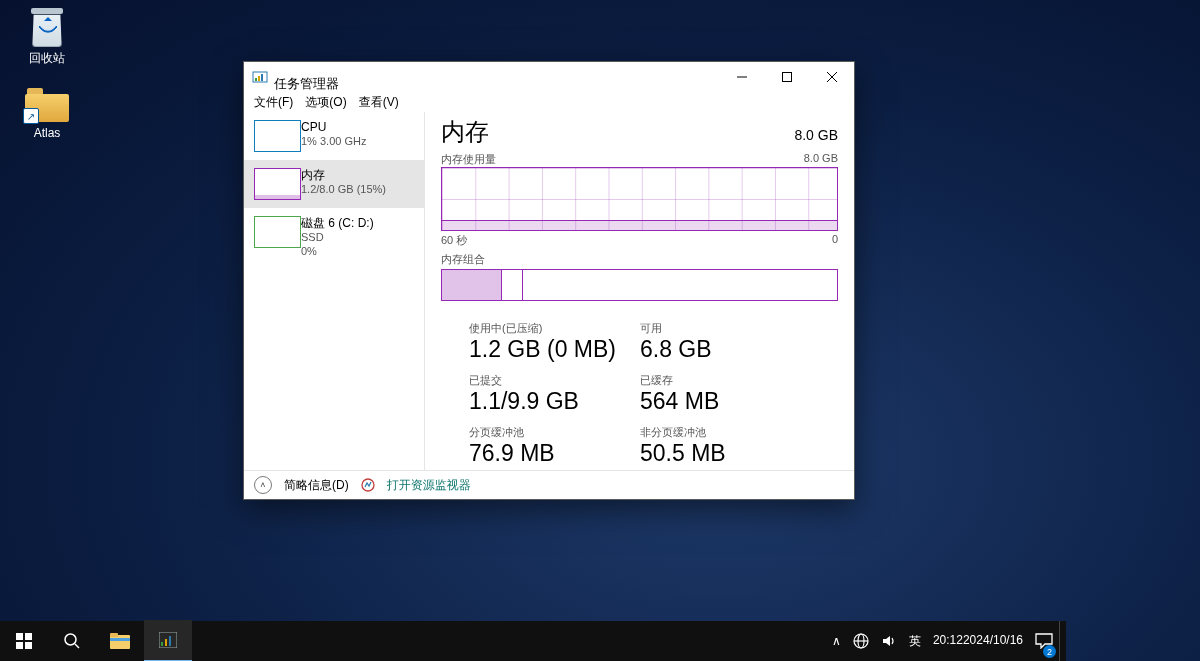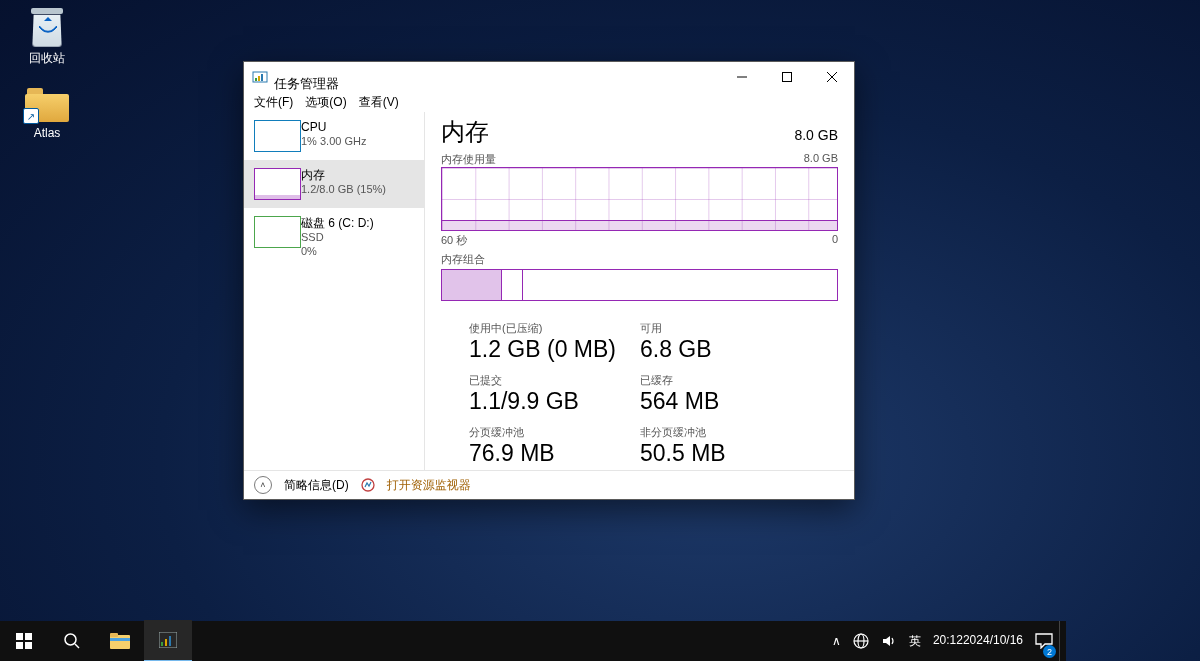--- a/index.html
+++ b/index.html
@@ -66,21 +66,21 @@
 .comp .seg1{flex:0 0 15%;background:rgba(149,40,180,0.28);border-right:1px solid #9528b4;}
 .comp .seg2{flex:0 0 5%;border-right:1px solid #9528b4;}
 .stats{display:flex;margin-top:20px;gap:24px;margin-left:28px;}
 .col{display:flex;flex-direction:column;gap:10px;}
 .stat .lab{font-size:11px;color:#555;}
 .stat .val{font-size:23px;}
 .kv{font-size:11px;color:#555;display:grid;grid-template-columns:auto auto;column-gap:14px;row-gap:4px;}
 .kv .v{color:#333;}
 .footer{height:28px;border-top:1px solid #e5e5e5;display:flex;align-items:center;padding:0 10px;gap:12px;font-size:12px;}
 .footer .circ{width:16px;height:16px;border:1px solid #7a7a7a;border-radius:50%;display:flex;align-items:center;justify-content:center;font-size:9px;color:#444;}
-.footer a{color:#a16207;text-decoration:none;}
+.footer a{color:#0f766e;text-decoration:none;}
 .footer .ricon{width:14px;height:14px;}
 
 
 .taskbar{position:absolute;left:0;right:0;bottom:0;height:40px;background:#101010;display:flex;align-items:center;color:#fff;}
 .tb{width:48px;height:40px;display:flex;align-items:center;justify-content:center;}
 .tb.active{border-bottom:2px solid #76b9ed;background:#272727;}
 .tray{margin-left:auto;display:flex;align-items:center;height:100%;}
 .tray .ti{padding:0 6px;height:40px;display:flex;align-items:center;justify-content:center;font-size:12px;}
 .clock{text-align:left;line-height:1.15;font-size:12px;padding:0 8px;}
 .notif{position:relative;}

